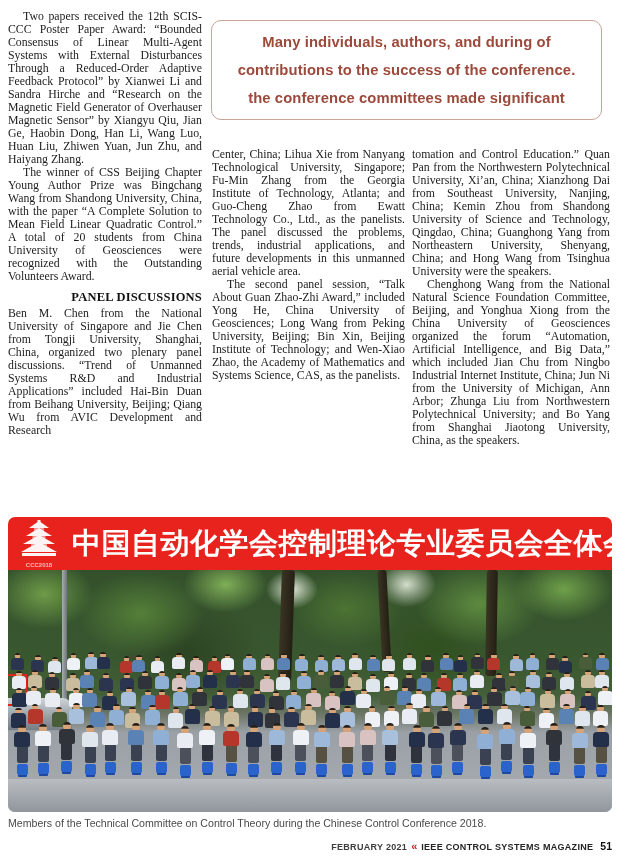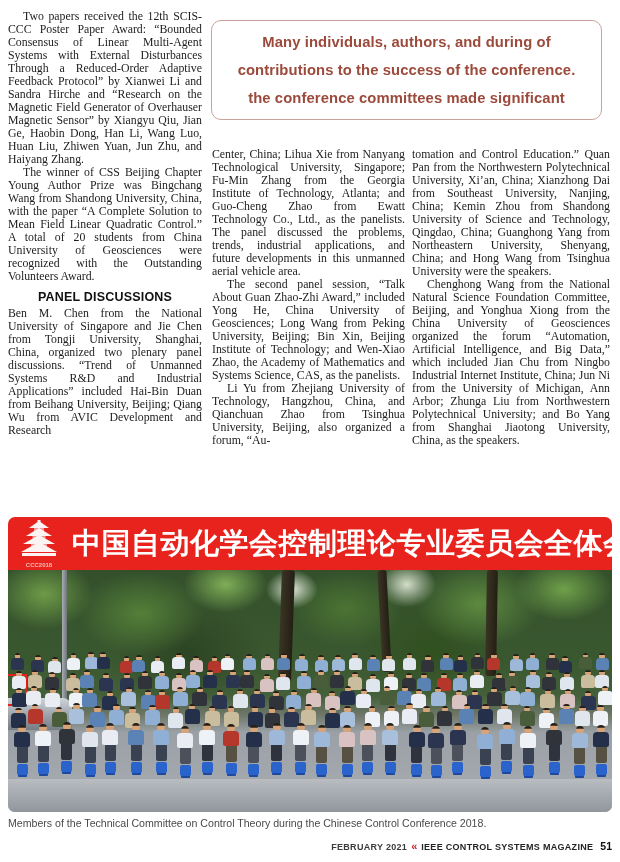--- a/index.html
+++ b/index.html
@@ -6,22 +6,22 @@
   .page{position:relative;width:620px;height:862px;background:#ffffff;overflow:hidden;
         font-family:"Liberation Serif","DejaVu Serif",serif;}
   
   .col{position:absolute;top:10px;font-size:11.8px;line-height:13px;color:#1c1c1c;
        text-align:justify;hyphens:auto;-webkit-hyphens:auto;}
   .col p{margin:0;}
   .col p.indent{text-indent:15px;}
   .col1{left:8px;width:194px;}
   .col2{left:212px;top:148px;width:193px;}
   .col3{left:412px;top:148px;width:198px;}
-  h2.sect{font-family:Liberation Sans, sans-serif;font-size:12.5px;
-          font-weight:bold;color:#111;margin:8px 0 3px 0;letter-spacing:.2px;text-align:center;}
+  h2.sect{font-family:Liberation Serif, serif;font-size:12.5px;
+          font-weight:bold;color:#111;margin:8px 0 3px 0;letter-spacing:.2px;text-align:right;}
   
   .pullquote{position:absolute;left:211px;top:20px;width:389px;height:98px;
              border:1.5px solid #c9a399;border-radius:10px;background:#fff;
              display:flex;flex-direction:column;justify-content:center;
              font-family:"Liberation Sans","DejaVu Sans",sans-serif;
              font-weight:bold;font-size:14.8px;color:#9c4a3b;text-align:center;
              line-height:28px;letter-spacing:.1px;}
   
   .photo-block{position:absolute;left:8px;top:517px;width:604px;height:295px;
                border-radius:7px;overflow:hidden;}
@@ -86,21 +86,20 @@
 
   <div class="pullquote">
     <div>Many individuals, authors, and during of</div>
     <div>contributions to the success of the conference.</div>
     <div>the conference committees made significant</div>
   </div>
 
   <div class="col col2">
     <p>Center, China; Lihua Xie from Nanyang Technological University, Singapore; Fu-Min Zhang from the Georgia Institute of Technology, Atlanta; and Guo-Cheng Zhao from Ewatt Technology Co., Ltd., as the panelists. The panel discussed the problems, trends, industrial applications, and future developments in this unmanned aerial vehicle area.</p>
     <p class="indent">The second panel session, “Talk About Guan Zhao-Zhi Award,” included Yong He, China University of Geosciences; Long Wang from Peking University, Beijing; Bin Xin, Beijing Institute of Technology; and Wen-Xiao Zhao, the Academy of Mathematics and Systems Science, CAS, as the panelists.</p>
-    <p class="indent">Li Yu from Zhejiang University of Technology, Hangzhou, China, and Qianchuan Zhao from Tsinghua University, Beijing, also organized a forum, “Au-</p>
   </div>
 
   <div class="col col3">
     <p>tomation and Control Education.” Quan Pan from the Northwestern Polytechnical University, Xi’an, China; Xianzhong Dai from Southeast University, Nanjing, China; Kemin Zhou from Shandong University of Science and Technology, Qingdao, China; Guanghong Yang from Northeastern University, Shenyang, China; and Hong Wang from Tsinghua University were the speakers.</p>
     <p class="indent">Chenghong Wang from the National Natural Science Foundation Committee, Beijing, and Yonghua Xiong from the China University of Geosciences organized the forum “Automation, Artificial Intelligence, and Big Data,” which included Jian Chu from Ningbo Industrial Internet Institute, China; Jun Ni from the University of Michigan, Ann Arbor; Zhunga Liu from Northwestern Polytechnical University; and Bo Yang from Shanghai Jiaotong University, China, as the speakers.</p>
   </div>
 
   <div class="photo-block">
     <div class="banner">
       <div class="banner-logo">

